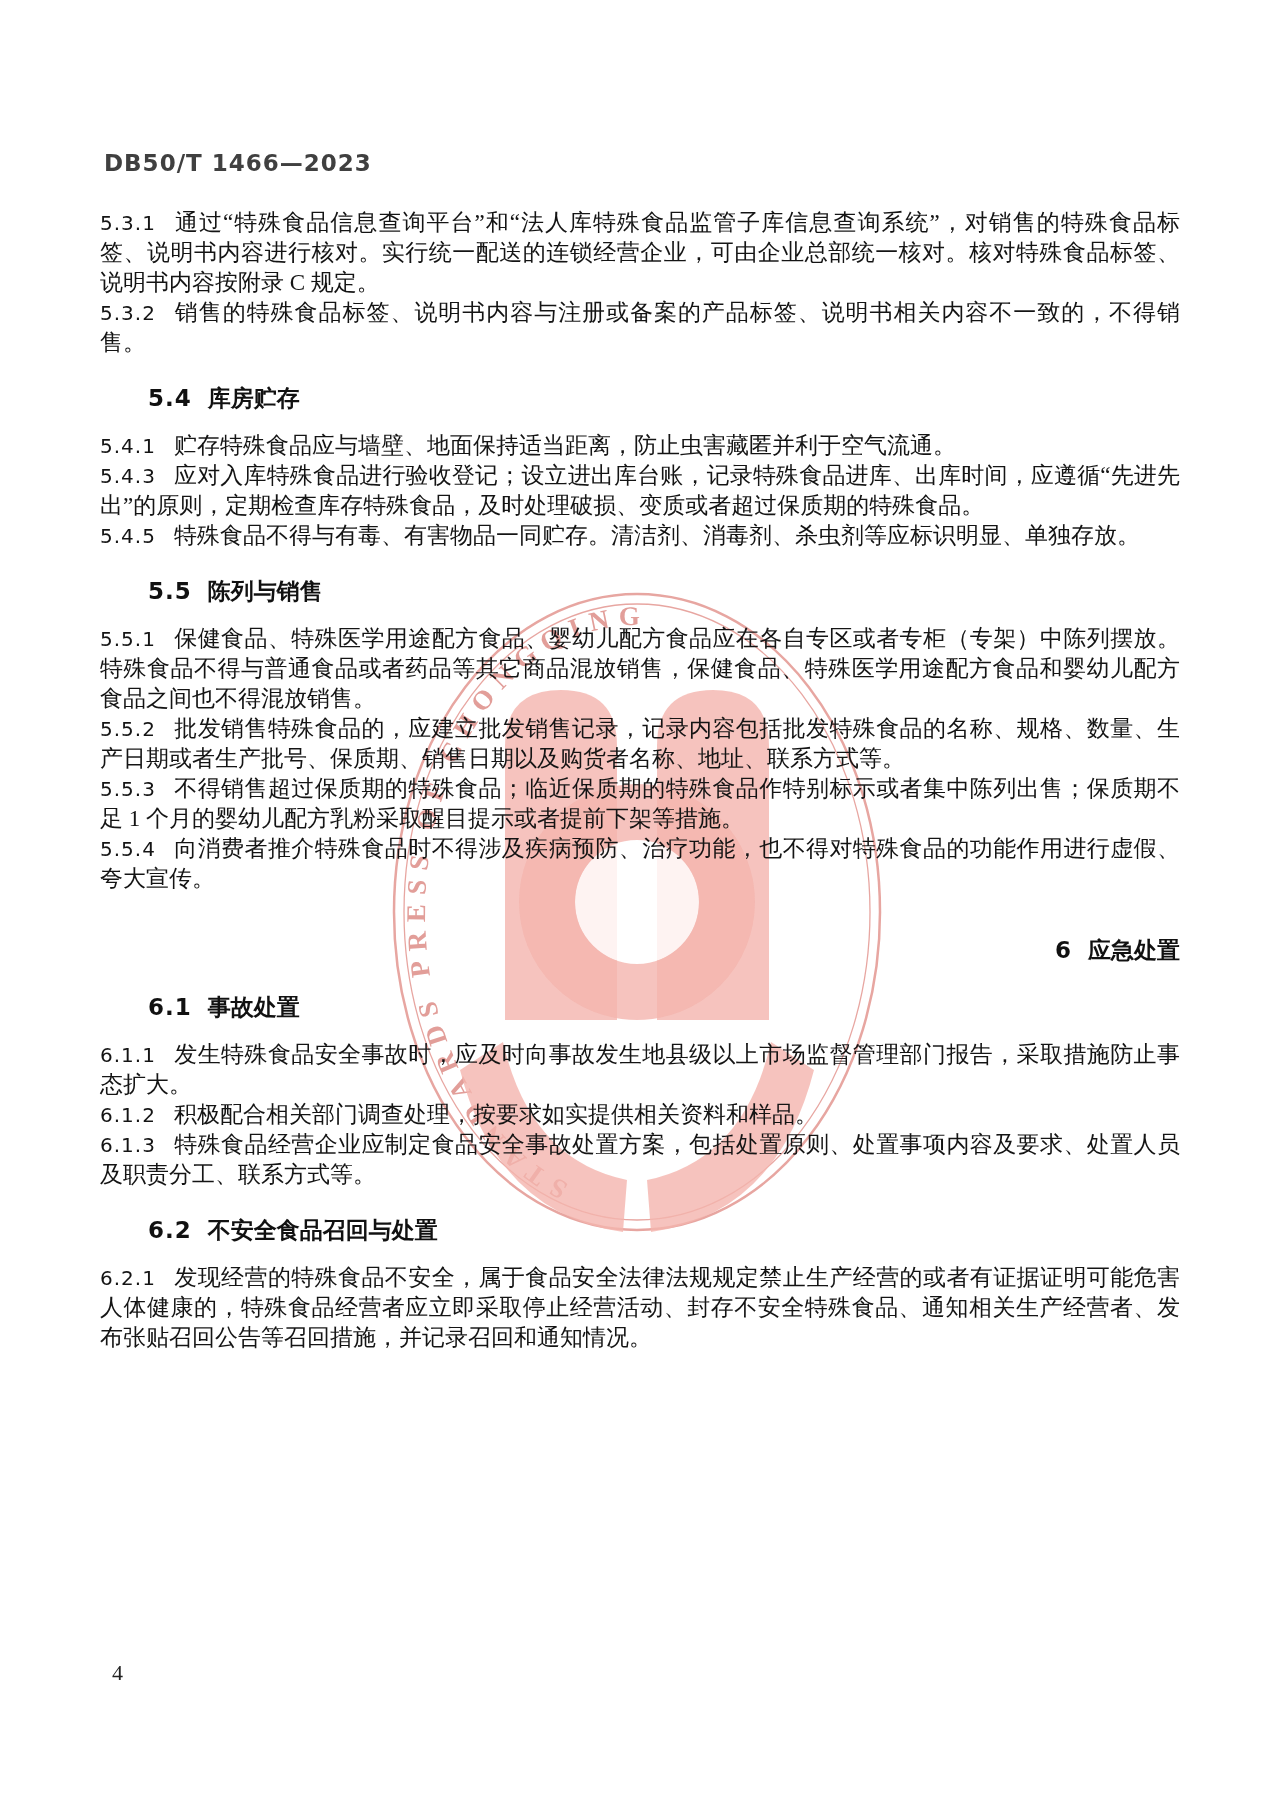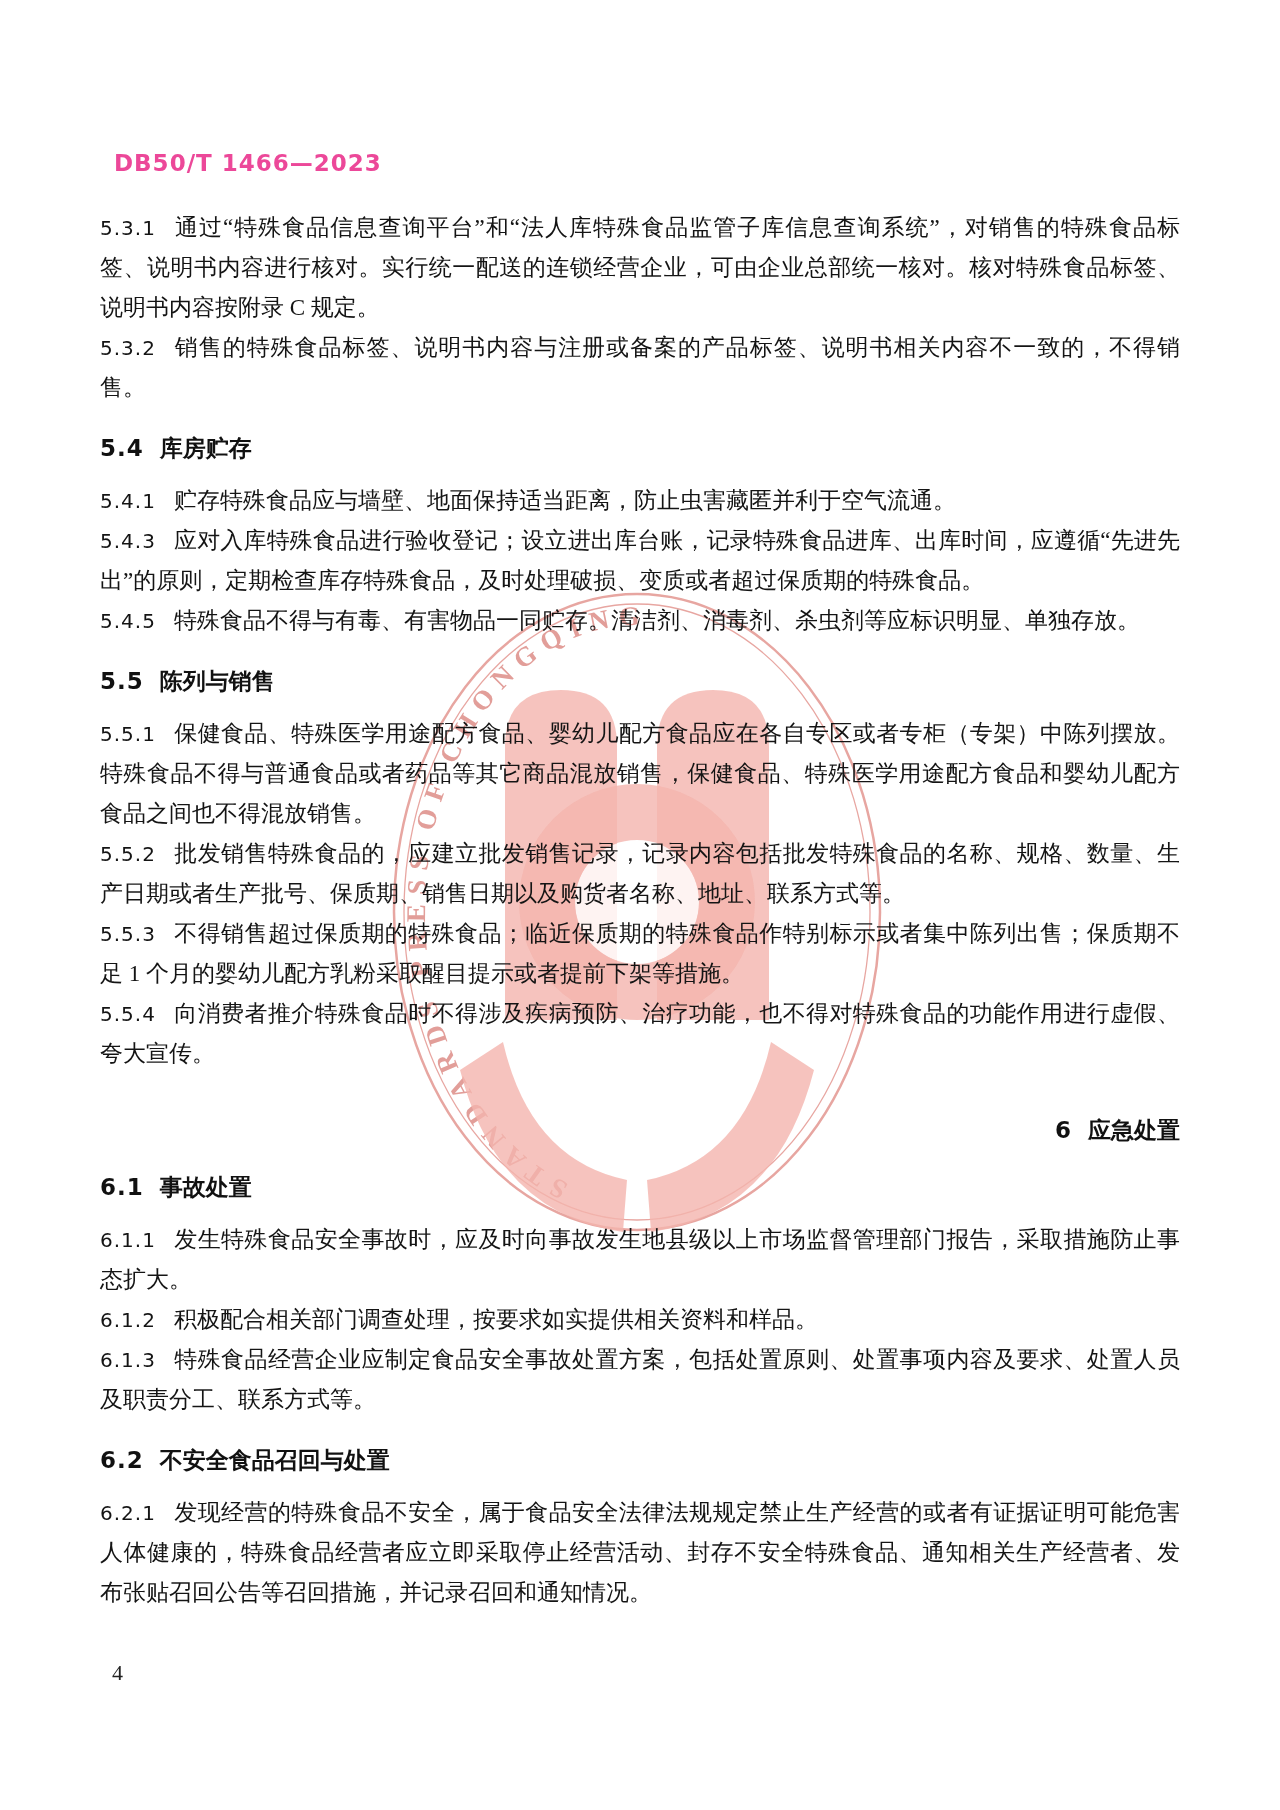--- a/index.html
+++ b/index.html
@@ -8,39 +8,39 @@
     width:1280px;height:1810px;
     background:#ffffff;
     margin:0 auto;
     overflow:hidden;
     font-family:"Liberation Serif", serif;
     color:#111;
   }
   
   #doc-code{
     position:absolute;
-    left:114px;top:150px;
+    left:104px;top:150px;
     font-family:"DejaVu Sans", sans-serif;
     font-size:23px;
     font-weight:600;
     letter-spacing:1px;
-    color:#ec4899;
+    color:#404040;
     z-index:2;
   }
   
   #doc-content{
     position:absolute;
     left:100px;top:208px;
     width:1080px;
     z-index:2;
   }
   .clause{
     margin:0;
     font-size:23px;
-    line-height:40px;
+    line-height:30px;
     text-align:justify;
     color:#141414;
   }
   .clause .num{
     font-family:"DejaVu Sans", sans-serif;
     font-size:20px;
     letter-spacing:1px;
     margin-right:18px;
     white-space:nowrap;
   }
@@ -49,20 +49,21 @@
     font-family:"DejaVu Sans", sans-serif;
     font-weight:bold;
     font-size:23px;
     line-height:33px;
     color:#111;
   }
   .chapter{margin-top:40px;text-align:right;}
   .heading .num,.chapter .num{
     margin-right:16px;
     letter-spacing:1px;
+    margin-left:48px;
   }
   
   #page-number{
     position:absolute;
     left:112px;top:1660px;
     font-size:22px;
     color:#222;
     z-index:2;
   }
   

